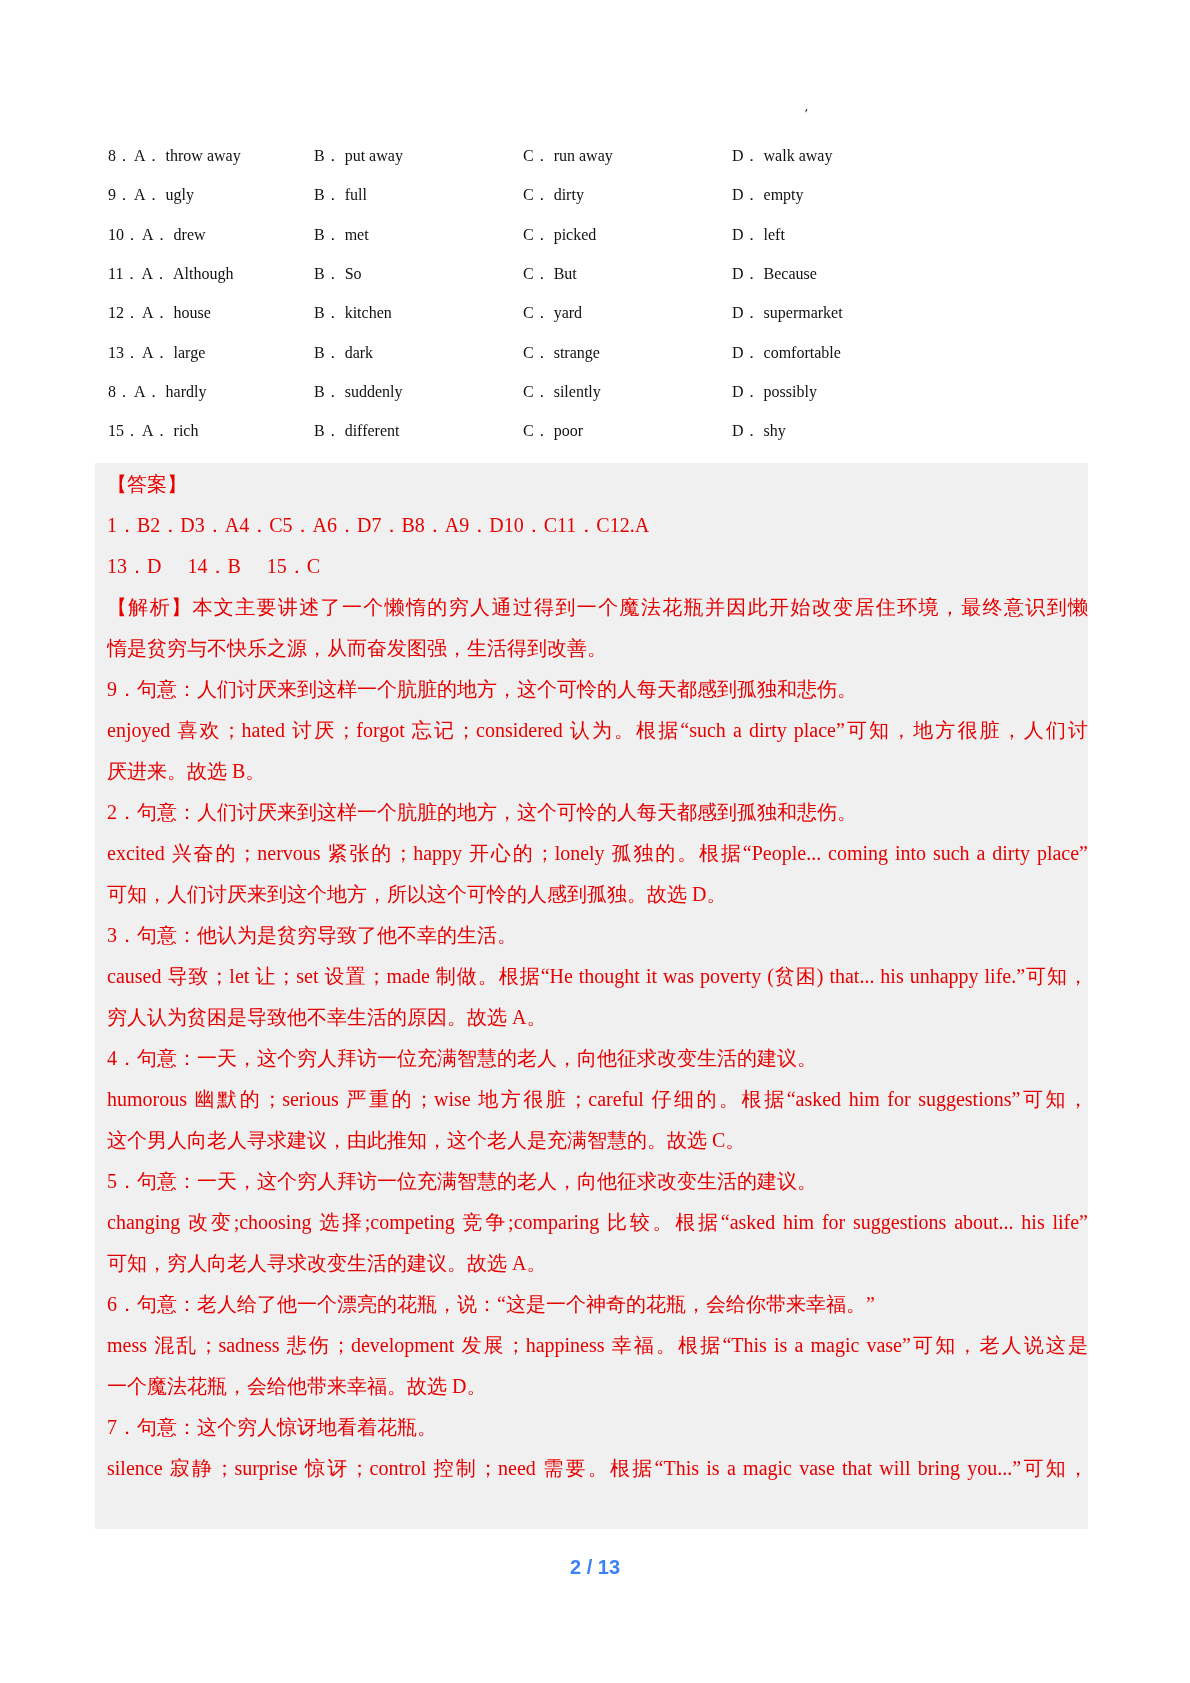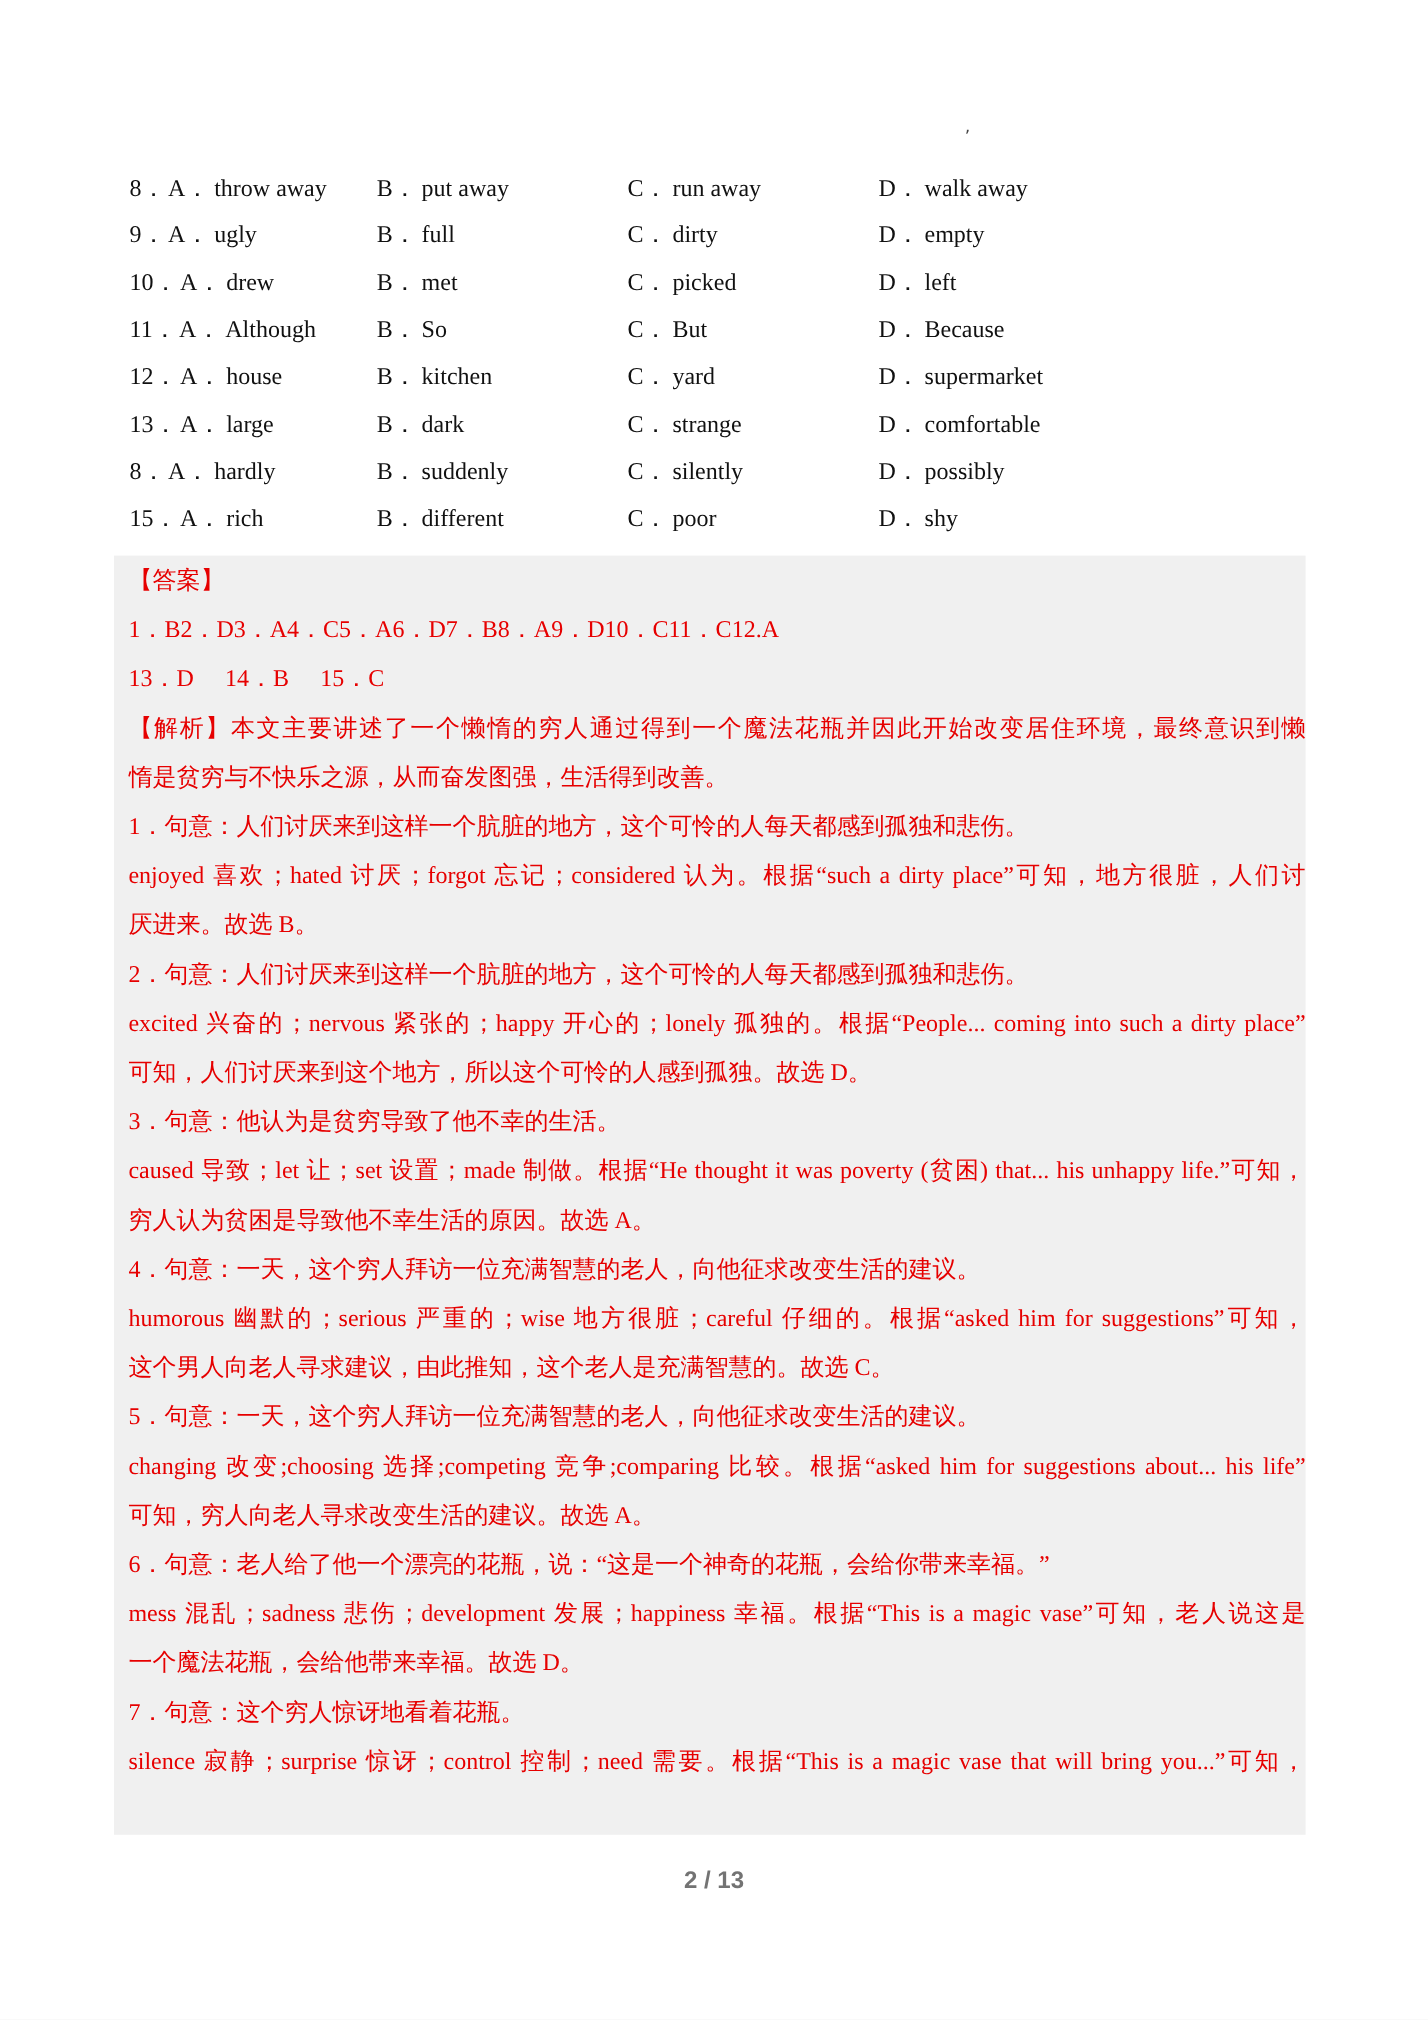--- a/index.html
+++ b/index.html
@@ -20,21 +20,21 @@
 
   
   .questions {
     position: absolute; left: 108px; top: 137px; right: 70px;
   }
   .q-row {
     display: grid;
     grid-template-columns: 206px 209px 209px auto;
     height: 39.3px;
     align-items: center;
-    font-size: 20px;
+    font-size: 16px;
     white-space: nowrap;
   }
   .q-num { margin-right: 2px; }
   .q-label { margin-right: 4px; }
 
   
   .answer-box {
     position: absolute;
     left: 95px; top: 463px;
     width: 993px; height: 1066px;
@@ -69,21 +69,21 @@
     height: 41px;
   }
 
   
   .footer {
     position: absolute; left: 0; top: 1556px; width: 100%;
     text-align: center;
     font-family: "Liberation Sans", "DejaVu Sans", sans-serif;
     font-weight: bold;
     font-size: 20px;
-    color: #737373;
+    color: #3b82f6;
   }
 </style>
 </head>
 <body>
 
 <div class="page">
 
   <span class="stray">’</span>
 
   <div class="questions">
@@ -167,21 +167,21 @@
 
     <div class="ans-row2">
       <span>13．D</span>
       <span>14．B</span>
       <span>15．C</span>
     </div>
 
     <div>
       <div class="a-line fill">【解析】本文主要讲述了一个懒惰的穷人通过得到一个魔法花瓶并因此开始改变居住环境，最终意识到懒</div>
       <div class="a-line">惰是贫穷与不快乐之源，从而奋发图强，生活得到改善。</div>
-      <div class="a-line">1．句意：人们讨厌来到这样一个肮脏的地方，这个可怜的人每天都感到孤独和悲伤。</div>
+      <div class="a-line">9．句意：人们讨厌来到这样一个肮脏的地方，这个可怜的人每天都感到孤独和悲伤。</div>
       <div class="a-line fill">enjoyed 喜欢；hated 讨厌；forgot 忘记；considered 认为。根据“such a dirty place”可知，地方很脏，人们讨</div>
       <div class="a-line">厌进来。故选 B。</div>
       <div class="a-line">2．句意：人们讨厌来到这样一个肮脏的地方，这个可怜的人每天都感到孤独和悲伤。</div>
       <div class="a-line fill">excited 兴奋的；nervous 紧张的；happy 开心的；lonely 孤独的。根据“People... coming into such a dirty place”</div>
       <div class="a-line">可知，人们讨厌来到这个地方，所以这个可怜的人感到孤独。故选 D。</div>
       <div class="a-line">3．句意：他认为是贫穷导致了他不幸的生活。</div>
       <div class="a-line fill">caused 导致；let 让；set 设置；made 制做。根据“He thought it was poverty (贫困) that... his unhappy life.”可知，</div>
       <div class="a-line">穷人认为贫困是导致他不幸生活的原因。故选 A。</div>
       <div class="a-line">4．句意：一天，这个穷人拜访一位充满智慧的老人，向他征求改变生活的建议。</div>
       <div class="a-line fill">humorous 幽默的；serious 严重的；wise 地方很脏；careful 仔细的。根据“asked him for suggestions”可知，</div>

